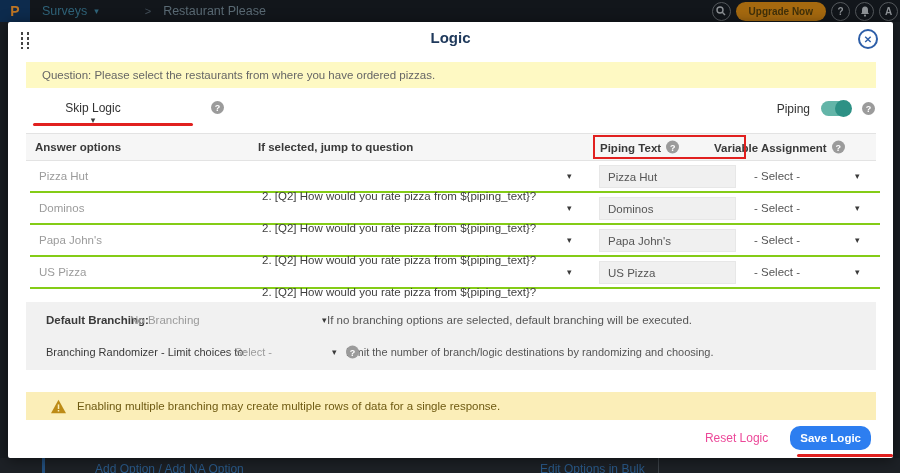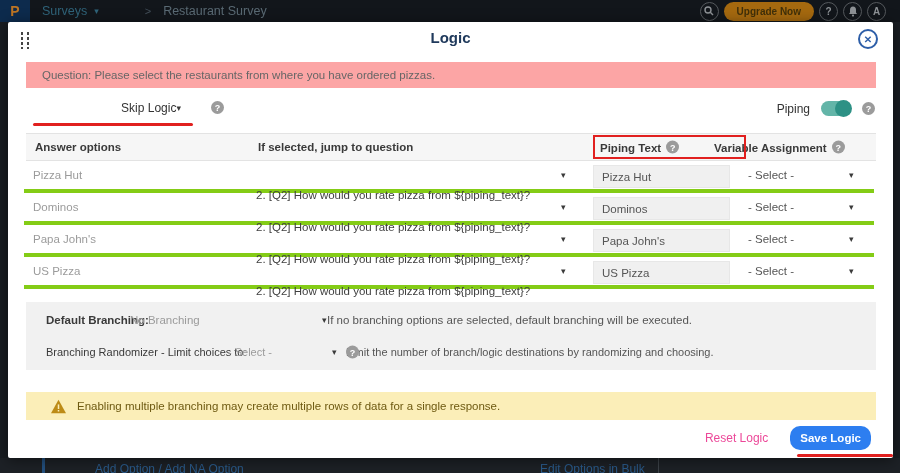--- a/index.html
+++ b/index.html
@@ -8,58 +8,58 @@
 
   
   .topbar { position:absolute; left:0; top:0; width:900px; height:22px; background:#12161b; display:flex; align-items:center; }
   .logo-box { width:30px; height:22px; background:#0d2b4d; color:#bd7524; font-weight:bold; font-size:14px; display:flex; align-items:center; justify-content:center; }
   .surveys { margin-left:12px; display:flex; align-items:center; gap:7px; color:#2f6379; font-size:12.5px; cursor:pointer; }
   .surveys .caret { font-size:9px; color:#2f6379; }
   .crumbs { margin-left:34px; display:flex; align-items:center; font-size:12.5px; }
   .crumb-folder { color:#1d6173; }
   .crumb-sep { color:#44505a; margin:0 12px; font-size:11px; }
   .crumb-survey { color:#5a6a74; }
-  .tb-right { margin-left:auto; display:flex; align-items:flex-start; gap:5px; padding-right:14px; }
+  .tb-right { margin-left:auto; display:flex; align-items:flex-start; gap:5px; padding-right:2px; }
   .tb-circle { width:19px; height:19px; border:1.5px solid #55595d; border-radius:50%; display:flex; align-items:center; justify-content:center; color:#8e9296; font-size:10px; font-weight:bold; }
   .upgrade { background:#a5690f; color:#40300a; font-size:10px; font-weight:bold; padding:4px 13px; border-radius:10px; }
 
   
   .backdrop-bottom { position:absolute; left:0; top:458px; width:900px; height:15px; background:#1d2126; }
   .bb-tick { position:absolute; left:42px; top:0; width:3px; height:15px; background:#23507f; }
   .bb-link { position:absolute; top:4px; color:#2a5a8a; font-size:12px; white-space:nowrap; }
   .bb-add { left:95px; }
   .bb-edit { left:540px; }
   .bb-divider { position:absolute; left:658px; top:0; width:1px; height:15px; background:#3c4248; }
 
   
   .modal { position:absolute; left:8px; top:22px; width:885px; height:436px; background:#fff; border-radius:2px; box-shadow:0 2px 14px rgba(0,0,0,.5); }
   .drag-handle { position:absolute; left:11px; top:9px; width:12px; height:18px; cursor:move;
     background-image:radial-gradient(circle, #454545 1.2px, transparent 1.5px); background-size:6px 5px; }
   .m-title { position:absolute; left:0; right:0; top:7px; text-align:center; font-size:15px; font-weight:bold; color:#203a5c; }
   .m-close { position:absolute; right:15px; top:7px; width:20px; height:20px; border:2px solid #2d5ea8; border-radius:50%; color:#2d5ea8; font-size:10px; font-weight:bold; display:flex; align-items:center; justify-content:center; cursor:pointer; background:#fff; }
 
-  .q-bar { position:absolute; left:18px; top:40px; width:850px; height:26px; background:#fca5a5; display:flex; align-items:center; padding-left:16px; font-size:11.5px; color:#666; }
+  .q-bar { position:absolute; left:18px; top:40px; width:850px; height:26px; background:#fef9c3; display:flex; align-items:center; padding-left:16px; font-size:11.5px; color:#666; }
 
   .qicon { width:13px; height:13px; border-radius:50%; background:#9b9b9b; color:#fff; font-size:9px; font-weight:bold; display:inline-flex; align-items:center; justify-content:center; flex:0 0 auto; }
   .caret { font-size:9px; color:#3a3a3a; }
 
-  .skip-select { position:absolute; left:23px; top:79px; width:150px; display:flex; align-items:center; justify-content:flex-end; font-size:12px; color:#333; cursor:pointer; }
+  .skip-select { position:absolute; left:10px; top:79px; width:150px; display:flex; align-items:center; justify-content:flex-start; font-size:12px; color:#333; cursor:pointer;flex-direction:column; }
   .ann-skip { position:absolute; left:25px; top:101px; width:160px; height:3px; background:#e1201f; border-radius:2px; }
   .q-skip { position:absolute; left:203px; top:79px; }
   .looping-wrap { position:absolute; right:18px; top:79px; display:flex; align-items:center; gap:11px; }
   .looping-label { font-size:12px; color:#333; }
   .toggle { position:relative; width:30px; height:15px; border-radius:8px; background:#63b5a8; cursor:pointer; }
   .toggle .knob { position:absolute; right:-1px; top:-1px; width:17px; height:17px; border-radius:50%; background:#2d9185; }
 
   .thead { position:absolute; left:18px; top:111px; width:850px; height:28px; background:#f6f6f6; border-top:1px solid #e3e3e3; border-bottom:1px solid #e3e3e3; font-size:11.5px; font-weight:bold; color:#3a3a3a; }
   .thead span.h, .thead div.h { position:absolute; top:50%; transform:translateY(-50%); display:flex; align-items:center; gap:5px; white-space:nowrap; }
   .h-answer { left:9px; } .h-jump { left:232px; } .h-piping { left:574px; } .h-variable { left:688px; }
   .ann-piping { position:absolute; left:585px; top:113px; width:153px; height:24px; border:2px solid #e1201f; }
 
-  .lrow { position:absolute; left:16px; width:850px; height:32px; border-bottom:4px solid #84cc16; font-size:11.5px; }
+  .lrow { position:absolute; left:22px; width:850px; height:32px; border-bottom:2px solid #84cc16; font-size:11.5px; }
   .lrow .cell { position:absolute; top:50%; transform:translateY(-50%); white-space:nowrap; }
   .c-opt { left:9px; color:#9b9b9b; }
   .c-jump { left:232px; color:#3f3f3f; cursor:pointer;margin-top:20px; }
   .c-jcaret { left:537px; cursor:pointer; }
   .c-pip { position:absolute; left:569px; top:4px; width:137px; height:23px; background:#f0f0f0; border:1px solid #e7e7e7; font-size:11.5px; color:#555; padding-left:8px; font-family:"Liberation Sans",sans-serif; }
   .c-var { left:724px; color:#555; cursor:pointer; }
   .c-vcaret { left:825px; cursor:pointer; }
 
   .gbar { position:absolute; left:18px; width:850px; height:36px; background:#f1f1f1; font-size:11.5px; }
   .gbar span { position:absolute; top:50%; transform:translateY(-50%); white-space:nowrap; }
@@ -91,21 +91,21 @@
   <div class="topbar">
     <div class="logo-box">
       <span>P</span>
     </div>
     <div class="surveys">
       <span>Surveys</span>
       <span class="caret">▾</span>
     </div>
     <div class="crumbs">
       <span class="crumb-sep">&gt;</span>
-      <span class="crumb-survey">Restaurant Survey</span>
+      <span class="crumb-survey">Restaurant Please</span>
     </div>
     <div class="tb-right">
       <div class="tb-circle">
         <svg width="10" height="10" viewBox="0 0 10 10">
             <circle cx="4" cy="4" r="3" fill="none" stroke="#8e9296" stroke-width="1.4"></circle>
             <line x1="6.3" y1="6.3" x2="9" y2="9" stroke="#8e9296" stroke-width="1.4"></line>
           </svg>
       </div>
       <div class="upgrade">Upgrade Now</div>
       <div class="tb-circle">?</div>

